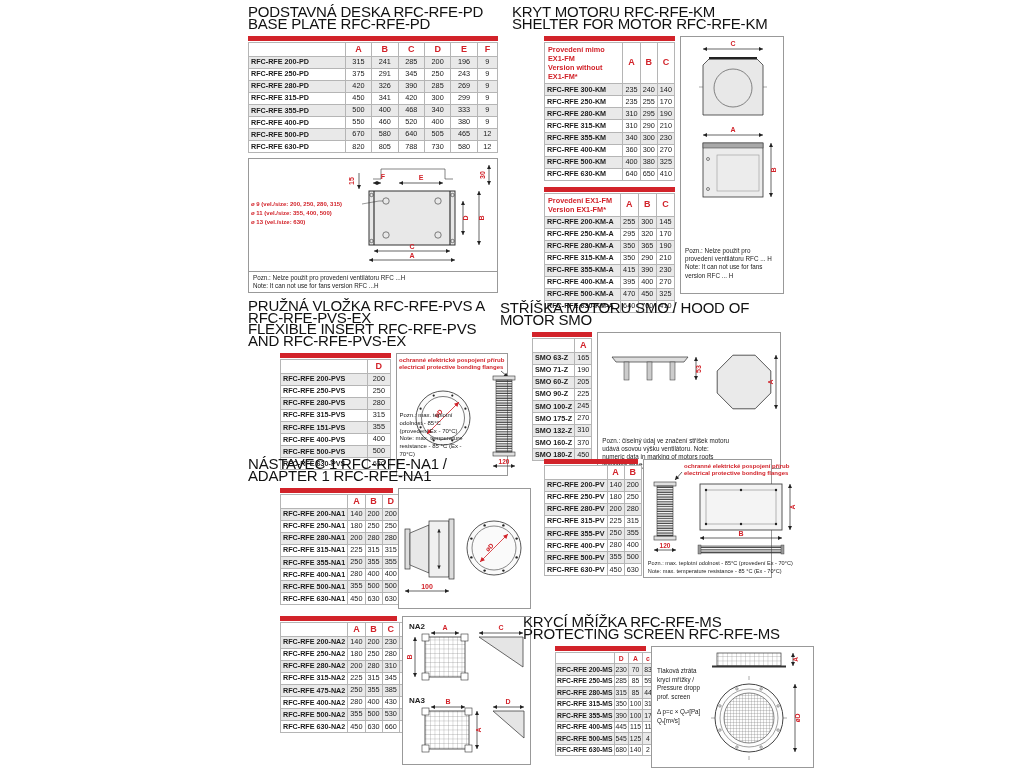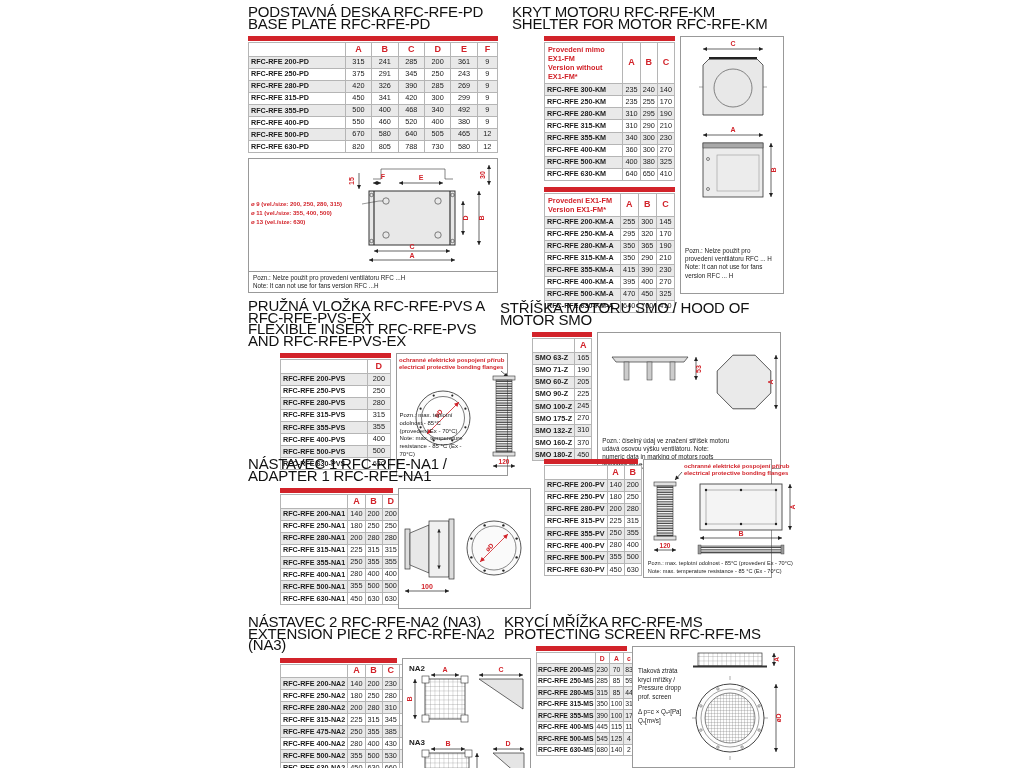--- a/index.html
+++ b/index.html
@@ -75,21 +75,21 @@
             <th class="colh">F</th>
           </tr>
         </thead>
         <tbody>
           <tr>
             <th class="rname">RFC-RFE 200-PD</th>
             <td>315</td>
             <td>241</td>
             <td>285</td>
             <td>200</td>
-            <td>361</td>
+            <td>196</td>
             <td>9</td>
           </tr>
           <tr>
             <th class="rname">RFC-RFE 250-PD</th>
             <td>375</td>
             <td>291</td>
             <td>345</td>
             <td>250</td>
             <td>243</td>
             <td>9</td>
@@ -111,21 +111,21 @@
             <td>300</td>
             <td>299</td>
             <td>9</td>
           </tr>
           <tr>
             <th class="rname">RFC-RFE 355-PD</th>
             <td>500</td>
             <td>400</td>
             <td>468</td>
             <td>340</td>
-            <td>492</td>
+            <td>333</td>
             <td>9</td>
           </tr>
           <tr>
             <th class="rname">RFC-RFE 400-PD</th>
             <td>550</td>
             <td>460</td>
             <td>520</td>
             <td>400</td>
             <td>380</td>
             <td>9</td>
@@ -377,21 +377,21 @@
             </tr>
             <tr>
               <th class="rname">RFC-RFE 280-PVS</th>
               <td>280</td>
             </tr>
             <tr>
               <th class="rname">RFC-RFE 315-PVS</th>
               <td>315</td>
             </tr>
             <tr>
-              <th class="rname">RFC-RFE 355-PVS</th>
+              <th class="rname">RFC-RFE 151-PVS</th>
               <td>355</td>
             </tr>
             <tr>
               <th class="rname">RFC-RFE 400-PVS</th>
               <td>400</td>
             </tr>
             <tr>
               <th class="rname">RFC-RFE 500-PVS</th>
               <td>500</td>
             </tr>
@@ -691,24 +691,20 @@
       </svg>
       <div class="dnote cond" style="position:absolute;left:2px;bottom:0;width:158px;padding:0 0 1px 2px;font-size:6px;">
         <span>Pozn.: max. teplotní odolnost - 85°C (provedení Ex - 70°C)</span><br>
         <span>Note: max. temperature resistance - 85 °C (Ex - 70°C)</span>
       </div>
     </div>
   </div>
 </section>
 
 <section class="sec" id="sec-na2" style="left:248px;top:616px;width:250px;">
-  <h2 class="title">
-    <span>NÁSTAVEC 2 RFC-RFE-NA2 (NA3)</span><br>
-    <span>EXTENSION PIECE 2 RFC-RFE-NA2 (NA3)</span>
-  </h2>
   <div class="row">
     <div class="na2-w">
       <div class="redbar"></div>
       <table class="spec">
           <thead>
             <tr>
               <th class="corner"></th>
               <th class="colh">A</th>
               <th class="colh">B</th>
               <th class="colh">C</th>
@@ -805,21 +801,21 @@
         <line class="dim" x1="74" y1="94" x2="74" y2="132" marker-start="url(#ar)" marker-end="url(#ar)"></line>
         <text class="dl" transform="rotate(-90 78 113)" x="78" y="113">A</text>
         <line class="dim" x1="90" y1="90" x2="121" y2="90" marker-start="url(#ar)" marker-end="url(#ar)"></line>
         <text class="dl" x="105" y="87">D</text>
         <path d="M90,94 L121,94 L121,121 Z" fill="#e5e5e5" stroke="#444" stroke-width="0.8"></path>
       </svg>
     </div>
   </div>
 </section>
 
-<section class="sec" id="sec-ms" style="left:504px;top:616px;width:260px;">
+<section class="sec" id="sec-ms" style="left:523px;top:616px;width:260px;">
   <h2 class="title">
     <span>KRYCÍ MŘÍŽKA RFC-RFE-MS</span><br>
     <span>PROTECTING SCREEN RFC-RFE-MS</span>
   </h2>
   <div class="row">
     <div class="ms-w">
       <div class="redbar"></div>
       <table class="spec">
           <thead>
             <tr>

